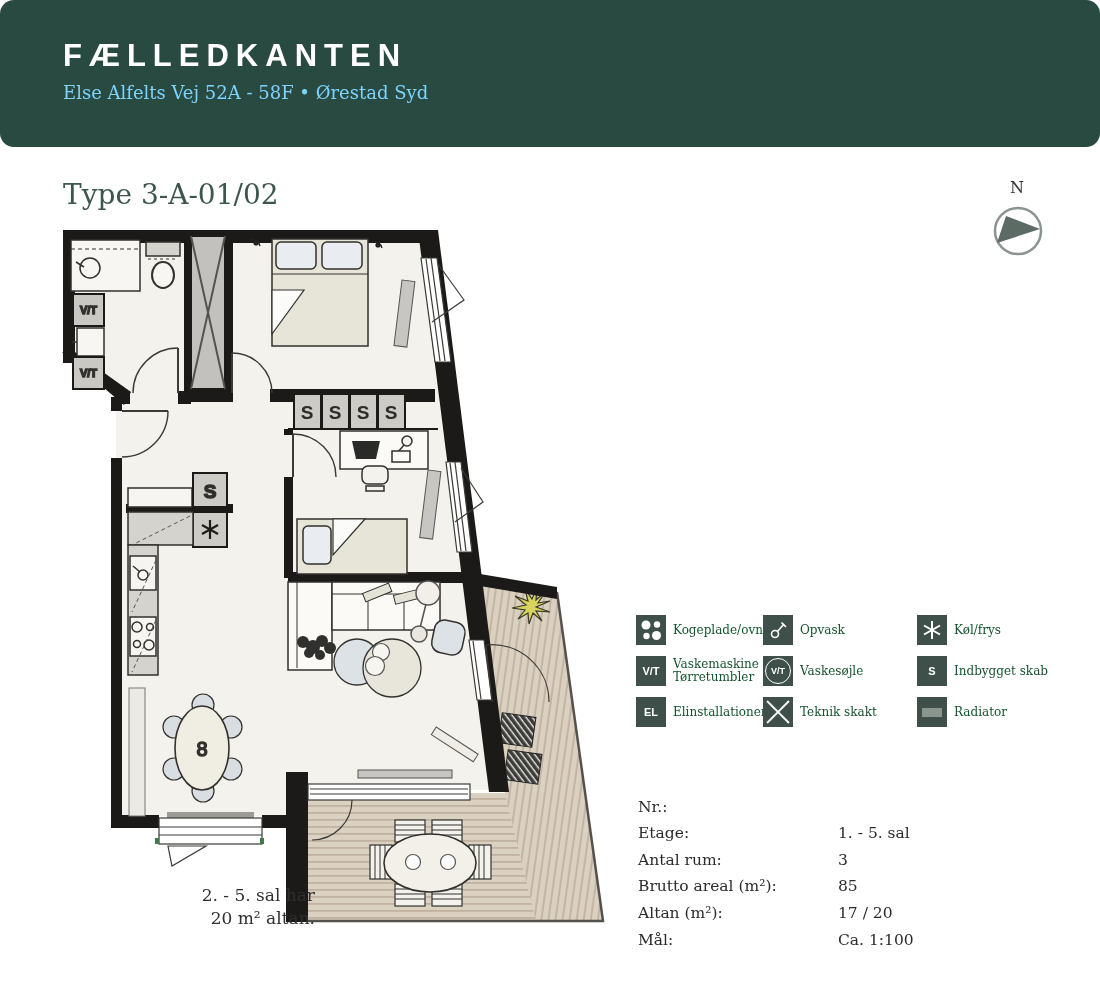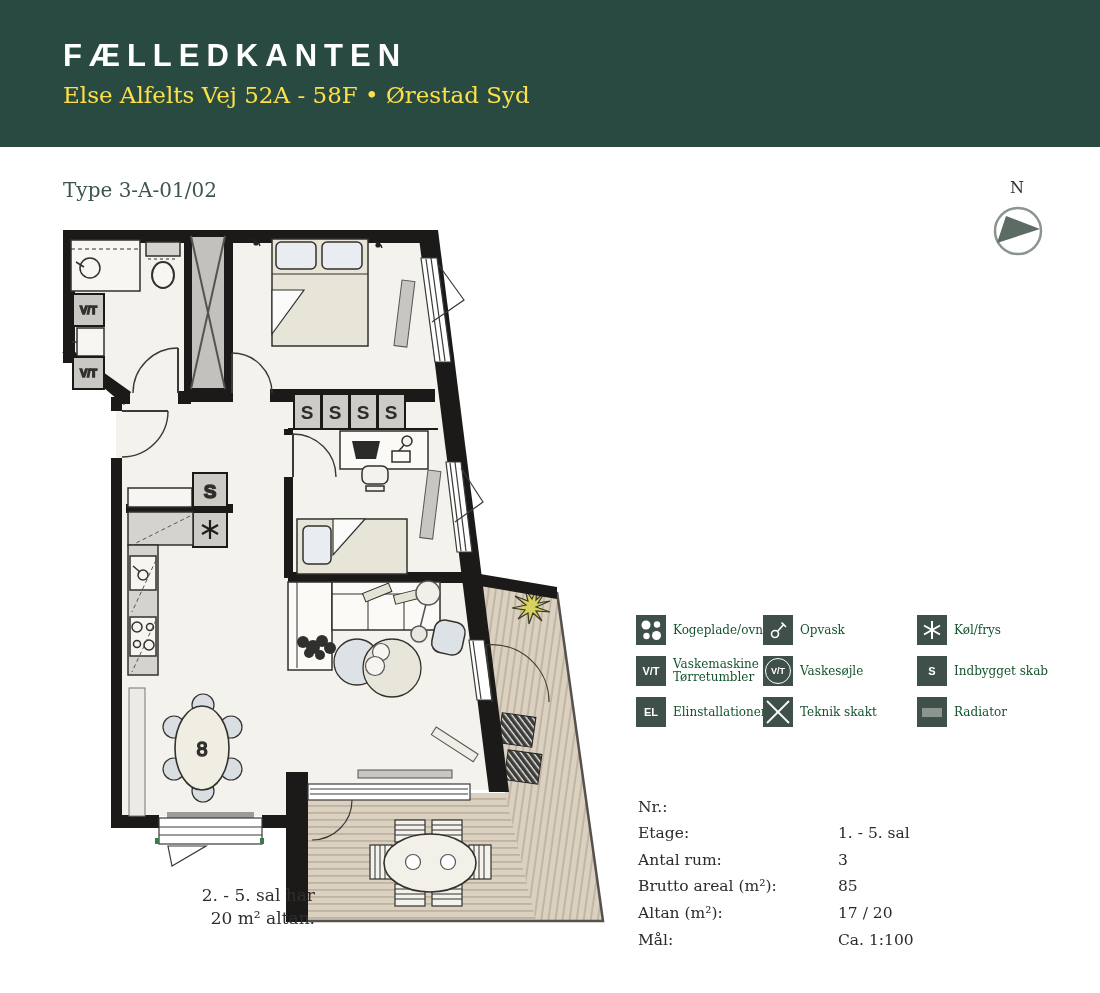--- a/index.html
+++ b/index.html
@@ -1,24 +1,24 @@
 <!DOCTYPE html>
 <html><head>
 <meta charset="utf-8">
 <style>
   html,body{margin:0;padding:0;background:#ffffff;}
   #page{position:relative;width:1100px;height:993px;background:#ffffff;overflow:hidden;
         font-family:"DejaVu Serif", serif;color:#2b2b2b;}
   
-  #header{position:absolute;left:0;top:0;width:1100px;height:147px;background:#294a41;}
+  #header{position:absolute;left:0;top:0;width:1100px;height:147px;background:#294a41;border-radius:14px;}
   #title{position:absolute;left:63px;top:38px;font-family:"Liberation Sans",sans-serif;
          font-weight:700;font-size:31px;letter-spacing:7px;color:#ffffff;}
-  #subtitle{position:absolute;left:63px;top:82px;font-size:23px;color:#fde047;}
-  
-  #type-label{position:absolute;left:63px;top:178px;font-size:20px;color:#3d564c;}
+  #subtitle{position:absolute;left:63px;top:82px;font-size:18px;color:#7dd3fc;}
+  
+  #type-label{position:absolute;left:63px;top:178px;font-size:28px;color:#3d564c;}
   
   #compass{position:absolute;left:980px;top:178px;width:80px;height:85px;}
   #compass .n{position:absolute;left:30px;top:0px;font-size:16px;color:#333;}
   
   #legend{position:absolute;left:636px;top:615px;width:400px;}
   .lg-row{position:relative;height:41px;}
   .lg-item{position:absolute;top:0;display:flex;align-items:center;}
   .lg-c1{left:0;}   .lg-c2{left:127px;}   .lg-c3{left:237px;padding-left:44px;}
   .lg-icon{width:30px;height:30px;background:#3e5049;position:relative;flex:0 0 auto;
            display:flex;align-items:center;justify-content:center;}

